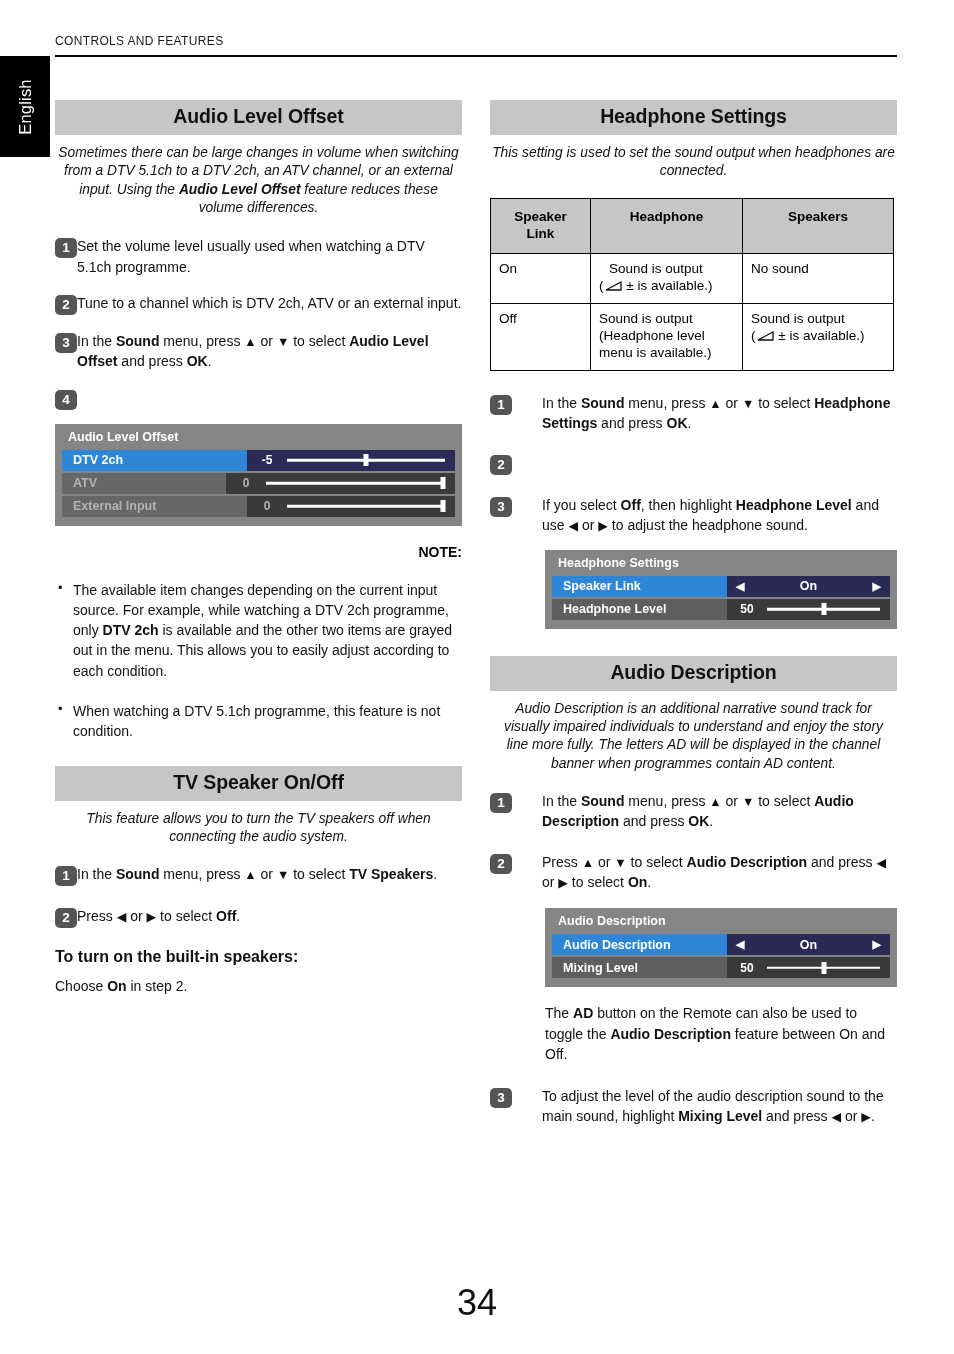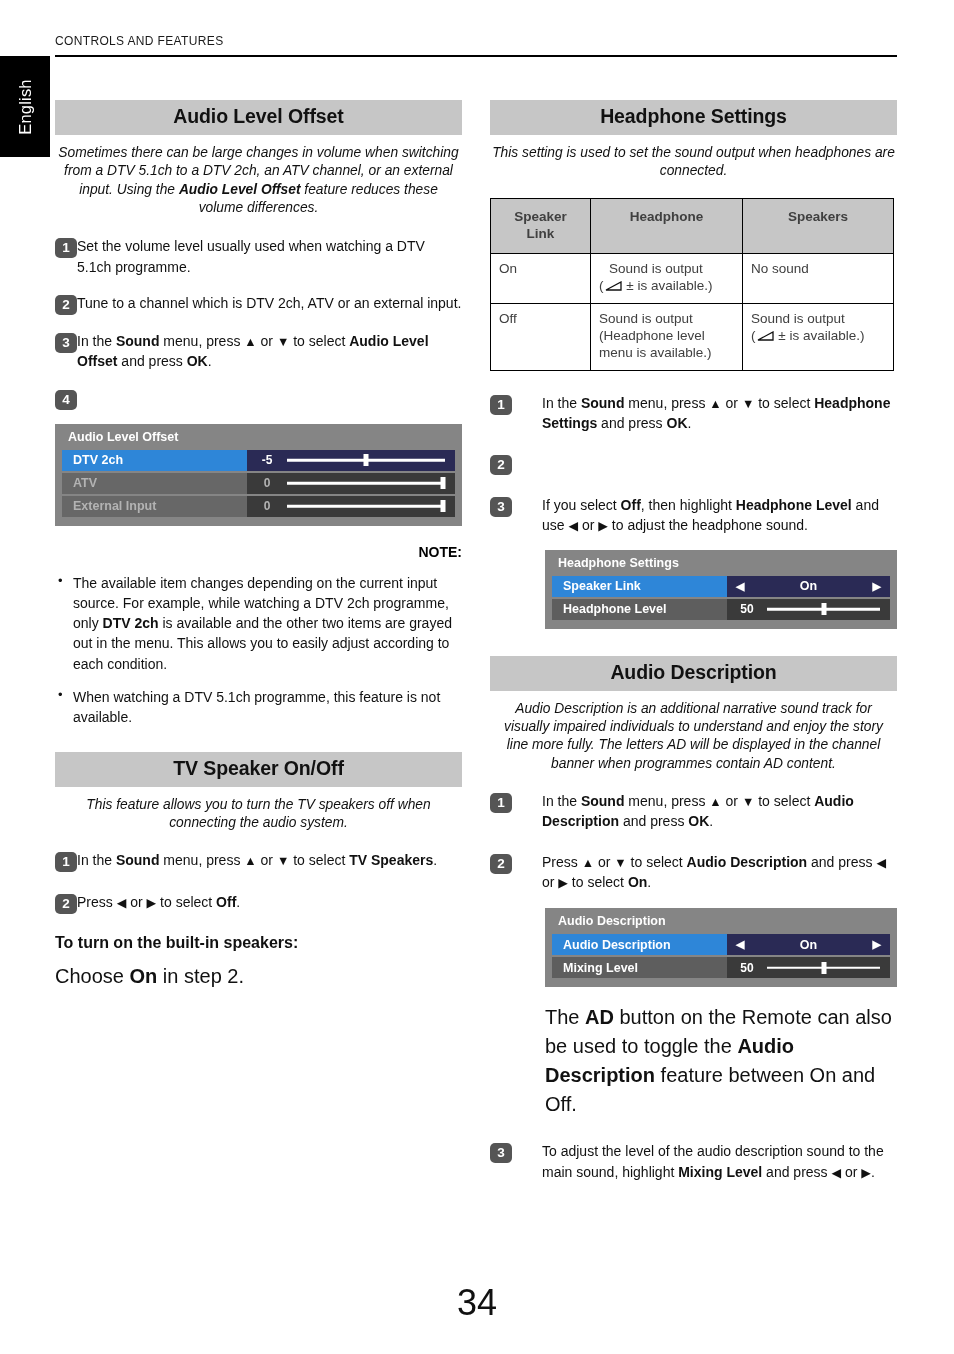--- a/index.html
+++ b/index.html
@@ -100,33 +100,33 @@
     font-size: 14px;
     line-height: 1.45;
     color: #111;
   }
   .col-right .step-body { margin-left: 30px; }
   .step-body b { font-weight: bold; }
   .ar { font-size: 12.5px; letter-spacing: 0; }
 
   
   .para {
-    font-size: 20px;
+    font-size: 14px;
     line-height: 1.45;
     color: #111;
   }
   .para b { font-weight: bold; }
   .note-title { font-size: 14px; font-weight: bold; margin-top: 18px; text-align: right; }
   ul.bullets { list-style: none; margin: 2px 0 0 0; padding: 0; }
   ul.bullets li {
     position: relative;
     padding-left: 18px;
     font-size: 14px;
     line-height: 1.45;
-    margin-top: 13px;
+    margin-top: 20px;
     color: #111;
   }
   ul.bullets li:before {
     content: "\2022";
     position: absolute; left: 3px; top: -1px;
     font-size: 13px;
   }
   .subhead {
     font-size: 16px; font-weight: bold; margin-top: 20px; color: #111;
   }
@@ -211,21 +211,21 @@
     width: 403px;
     margin-top: 17px;
     table-layout: fixed;
   }
   table.hp th, table.hp td {
     border: 1.6px solid #000;
     font-size: 13.5px;
     vertical-align: top;
     padding: 6px 7px 8px 8px;
     line-height: 1.28;
-    color: #404040;
+    color: #000000;
   }
   table.hp th {
     background: #c6c6c6;
     font-weight: bold;
     text-align: center;
     padding: 9px 4px 11px 4px;
   }
   table.hp col.c1 { width: 100px; }
   table.hp col.c2 { width: 152px; }
   table.hp col.c3 { width: 151px; }
@@ -291,21 +291,21 @@
       <div class="osd-val">
         <div class="osd-num">-5</div>
         <div class="slider">
           <div class="track"></div>
           <div class="thumb" style="left:50%;"></div>
         </div>
       </div>
     </div>
 
     <div class="osd-row dim">
-      <div class="osd-label" style="width:185px;">ATV</div>
+      <div class="osd-label" style="width:164px;">ATV</div>
       <div class="osd-val">
         <div class="osd-num">0</div>
         <div class="slider">
           <div class="track"></div>
           <div class="thumb" style="left:99%;"></div>
         </div>
       </div>
     </div>
 
     <div class="osd-row dim">
@@ -316,21 +316,21 @@
           <div class="track"></div>
           <div class="thumb" style="left:99%;"></div>
         </div>
       </div>
     </div>
   </div>
 
   <div class="note-title">NOTE:</div>
   <ul class="bullets">
     <li>The available item changes depending on the current input source. For example, while watching a DTV 2ch programme, only <b>DTV 2ch</b> is available and the other two items are grayed out in the menu. This allows you to easily adjust according to each condition.</li>
-    <li>When watching a DTV 5.1ch programme, this feature is not available.</li>
+    <li>When watching a DTV 5.1ch programme, this feature is not condition.</li>
   </ul>
 
   <div class="sec-head" style="margin-top:24px;">TV Speaker On/Off</div>
 
   <p class="blurb">This feature allows you to turn the TV speakers off when connecting the audio system.</p>
 
   <div class="step" style="margin-top:18px;">
     <div class="step-num">1</div>
     <div class="step-body">In the <b>Sound</b> menu, press <span class="ar">▲</span> or <span class="ar">▼</span> to select <b>TV Speakers</b>.</div>
   </div>

